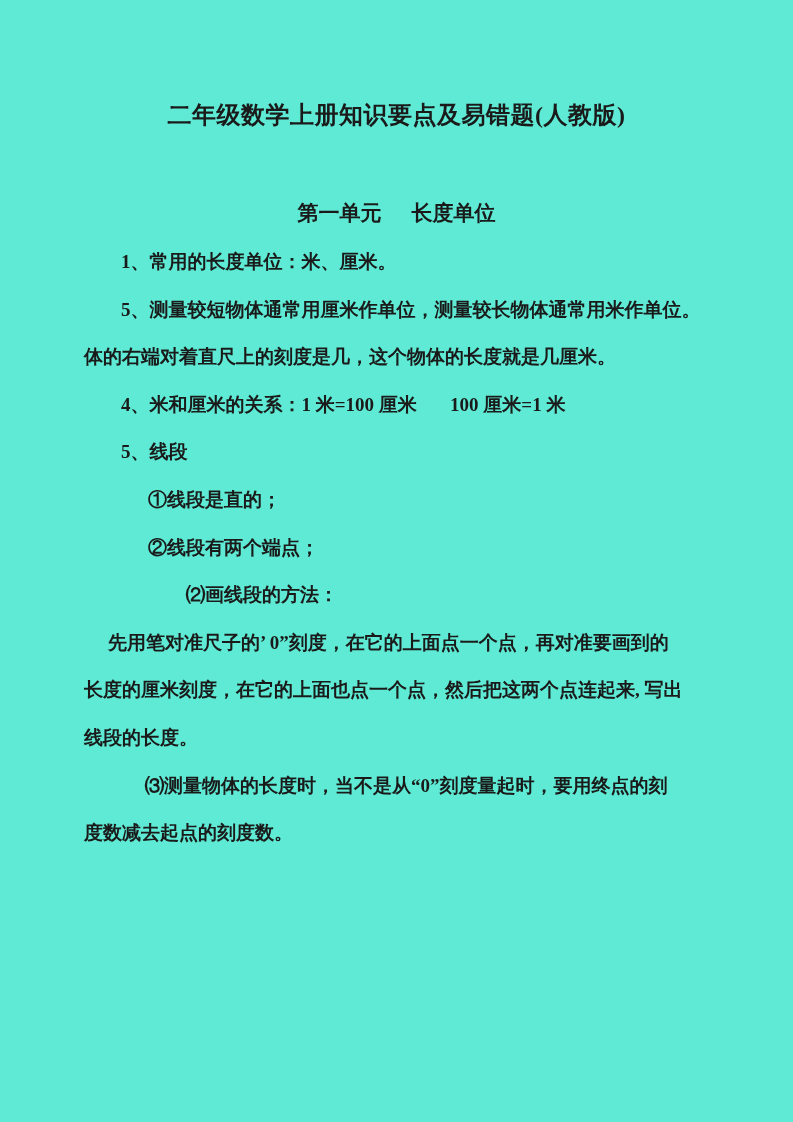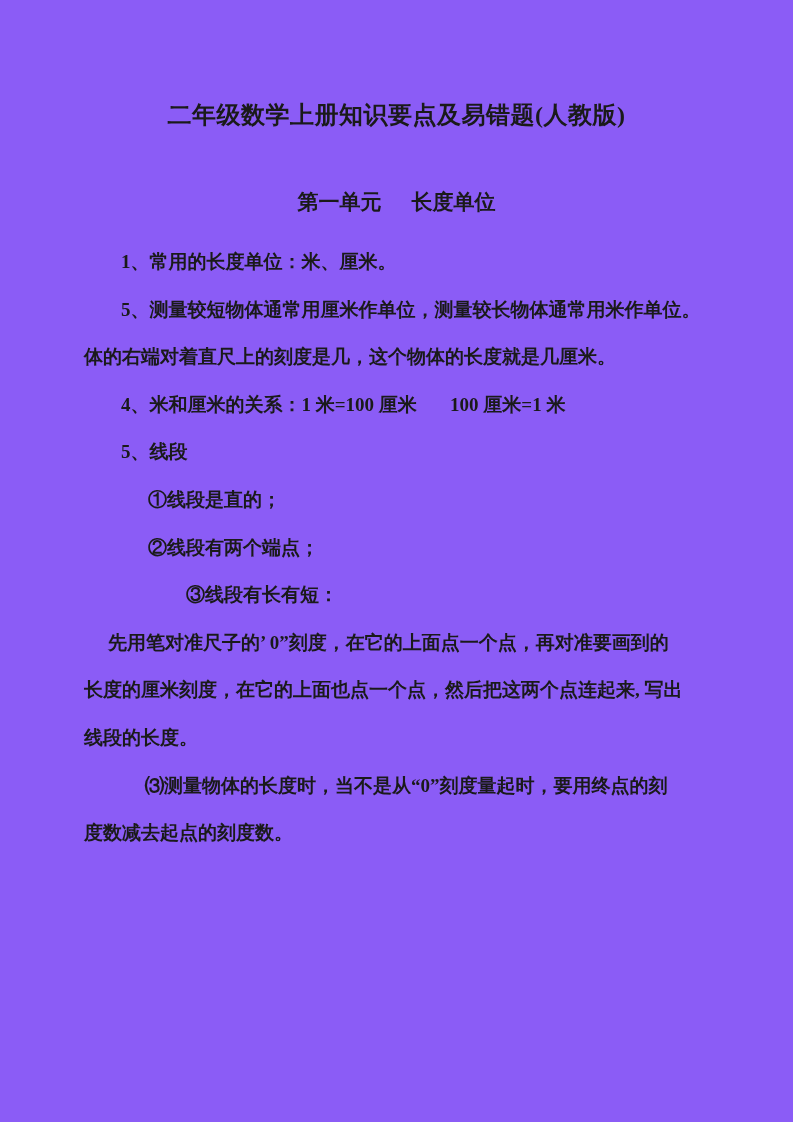--- a/index.html
+++ b/index.html
@@ -4,40 +4,40 @@
 <style>
   html, body {
     margin: 0;
     padding: 0;
     background: #ffffff;
   }
   .page {
     position: relative;
     width: 793px;
     height: 1122px;
-    background: #8b5cf6;
+    background: #5eead4;
     overflow: hidden;
     font-family: "Liberation Serif", "DejaVu Serif", serif;
     color: #1a1a1a;
   }
   .doc-title {
     position: absolute;
     top: 98px;
     left: 0;
     right: 0;
     text-align: center;
     font-size: 24px;
     font-weight: bold;
     line-height: 34px;
     letter-spacing: 0.5px;
     white-space: pre;
   }
   .section-heading {
     position: absolute;
-    top: 187px;
+    top: 198px;
     left: 0;
     right: 0;
     display: flex;
     justify-content: center;
     gap: 30px;
     font-size: 21px;
     font-weight: bold;
     line-height: 30px;
   }
   .doc-body {
@@ -73,21 +73,21 @@
   </div>
 
   <div class="doc-body">
     <div class="line ind-num">1、常用的长度单位：米、厘米。</div>
     <div class="line ind-num">5、测量较短物体通常用厘米作单位，测量较长物体通常用米作单位。</div>
     <div class="line ind-none">体的右端对着直尺上的刻度是几，这个物体的长度就是几厘米。</div>
     <div class="line ind-num">4、米和厘米的关系：1 米=100 厘米       100 厘米=1 米</div>
     <div class="line ind-num">5、线段</div>
     <div class="line ind-circ">①线段是直的；</div>
     <div class="line ind-circ">②线段有两个端点；</div>
-    <div class="line ind-p2">③线段有长有短：</div>
+    <div class="line ind-p2">⑵画线段的方法：</div>
     <div class="line ind-first">先用笔对准尺子的’ 0”刻度，在它的上面点一个点，再对准要画到的</div>
     <div class="line ind-none">长度的厘米刻度，在它的上面也点一个点，然后把这两个点连起来, 写出</div>
     <div class="line ind-none">线段的长度。</div>
     <div class="line ind-p3">⑶测量物体的长度时，当不是从“0”刻度量起时，要用终点的刻</div>
     <div class="line ind-none">度数减去起点的刻度数。</div>
   </div>
 
 </div>
 
 </body></html>

